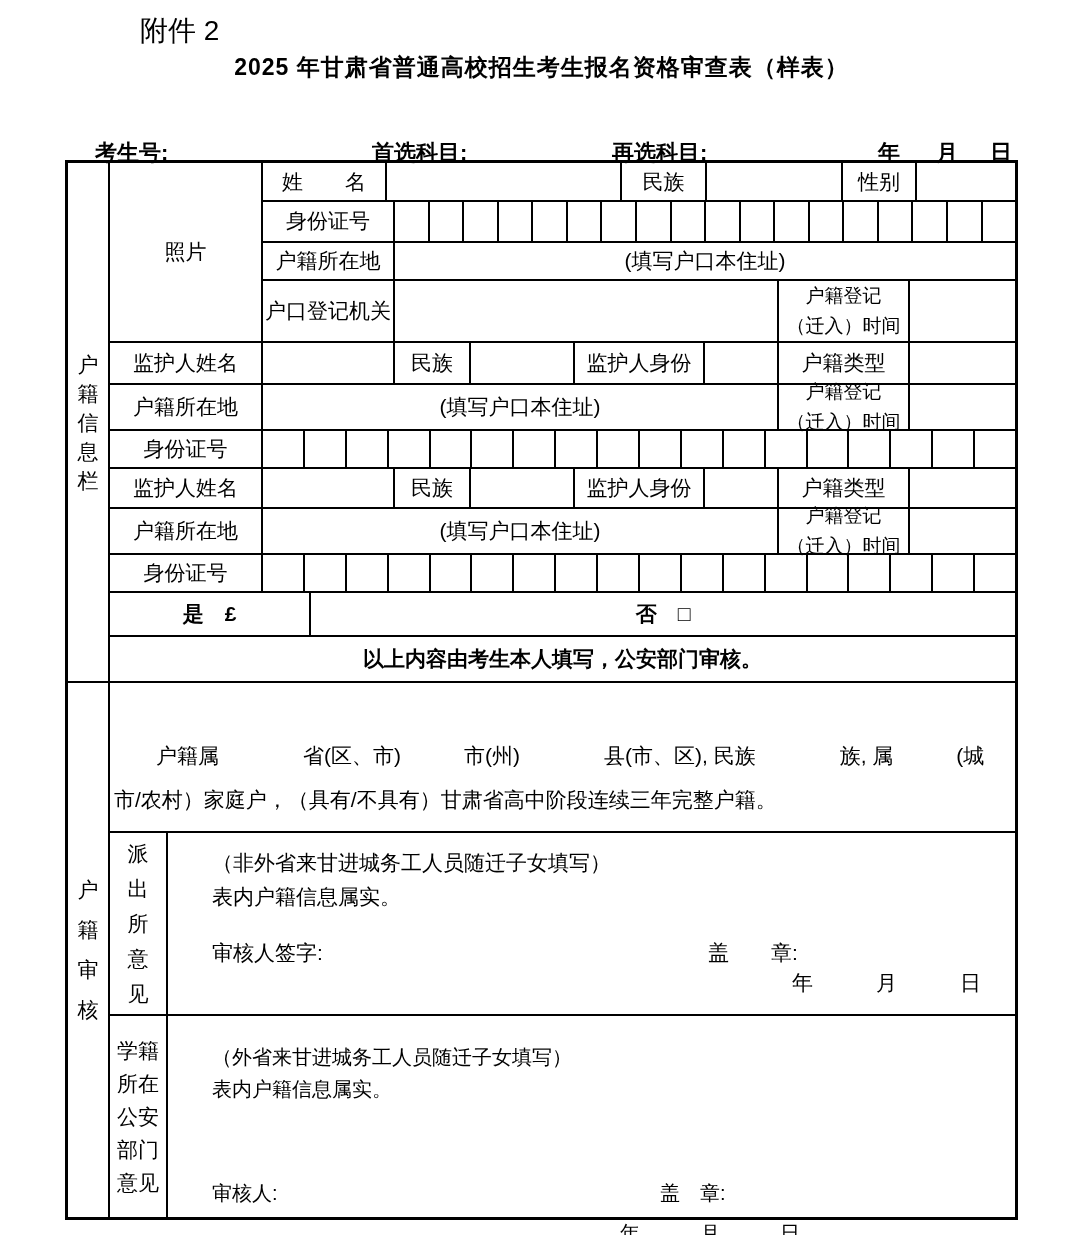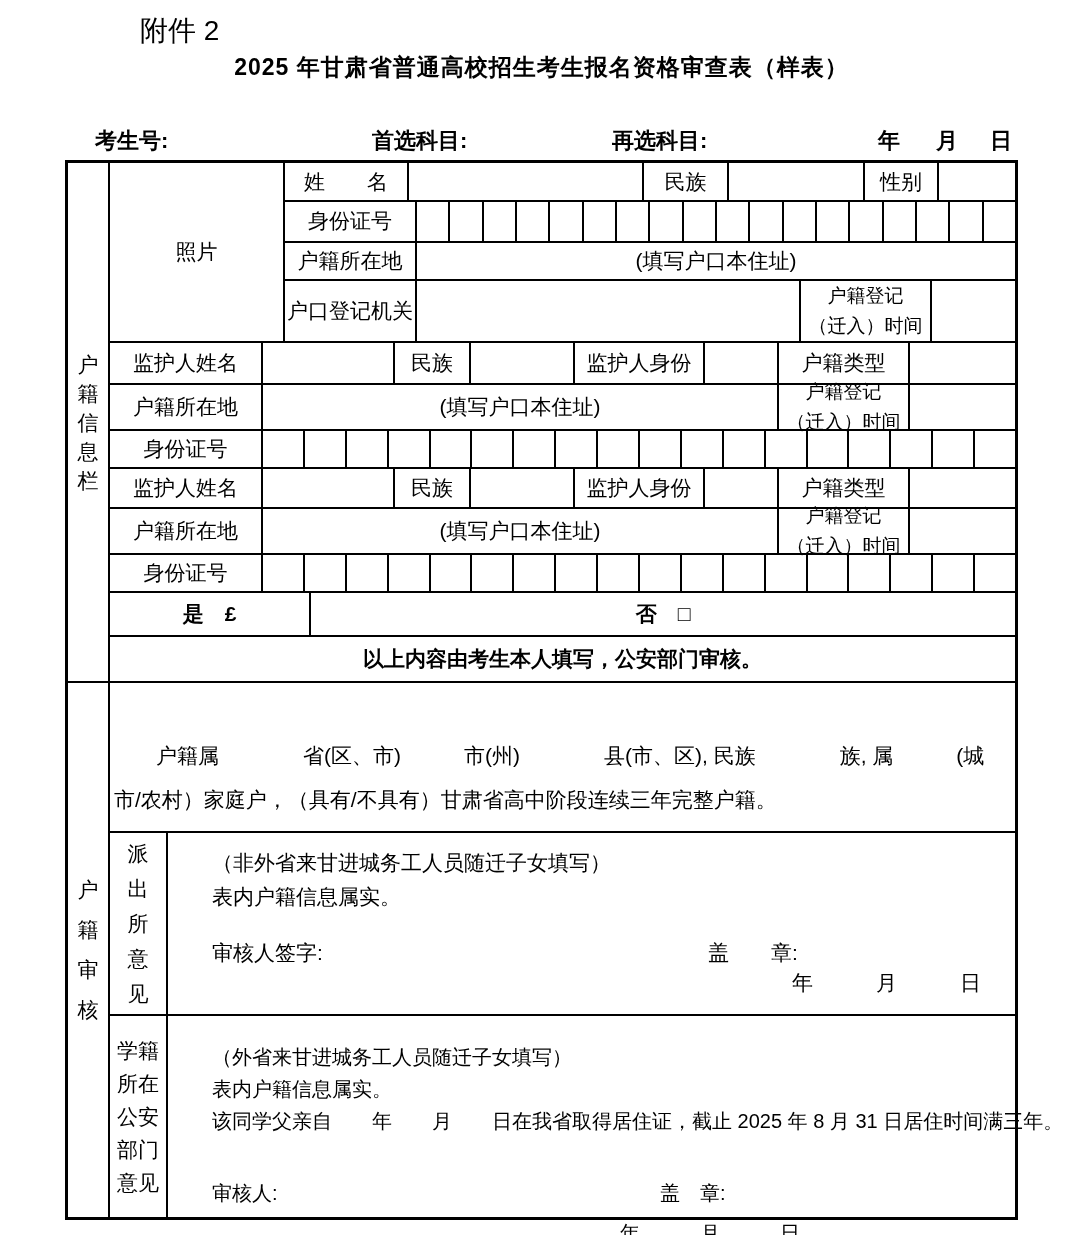--- a/index.html
+++ b/index.html
@@ -10,21 +10,21 @@
     color: #000; overflow: hidden;
   }
   .abs { position: absolute; }
 
   
   .attachment { left: 140px; top: 12px; font-size: 28px; }
   .doc-title { left: 65px; top: 52px; width: 953px; text-align: center;
                font-size: 23px; font-weight: bold; letter-spacing: 1px; }
   .head-strip { left: 65px; top: 126px; width: 953px; height: 30px;
                 font-size: 22px; font-weight: bold; }
-  .head-strip span { position: absolute; top: 0; white-space: nowrap; }
+  .head-strip span { position: absolute; top: 12px; white-space: nowrap; }
 
   
   #tbl { position: absolute; left: 65px; top: 160px; width: 953px; height: 1060px;
          border: 3px solid #000; display: flex; flex-direction: column;
          font-size: 21px; }
   .blk { display: flex; min-height: 0; }
   .blk-top { height: 520px; border-bottom: 2px solid #000; }
   .blk-bottom { flex: 1; }
 
   .vcol { width: 42px; border-right: 2px solid #000;
@@ -78,21 +78,21 @@
     <div class="vcol">
       <div class="vtext lh29">户
 籍
 信
 息
 栏</div>
     </div>
     <div class="stack">
 
       <div class="r" style="height:180px">
-        <div class="c" style="width:175px">照片</div>
+        <div class="c" style="width:153px">照片</div>
         <div class="stack">
           <div class="r" style="height:45px">
             <div class="c" style="width:124px">姓　　名</div>
             <div class="c" style="width:235px"></div>
             <div class="c" style="width:85px">民族</div>
             <div class="c" style="width:136px"></div>
             <div class="c" style="width:74px">性别</div>
             <div class="c end" style="flex:1"></div>
           </div>
           <div class="r" style="height:47px">
@@ -266,21 +266,20 @@
         <div class="labelcol">
           <div class="vtext lh33">学籍
 所在
 公安
 部门
 意见</div>
         </div>
         <div class="content school-font">
           <div class="ln" style="left:44px; top:28px">（外省来甘进城务工人员随迁子女填写）</div>
           <div class="ln" style="left:44px; top:60px">表内户籍信息属实。</div>
-          <div class="ln" style="left:44px; top:92px">该同学父亲自　　年　　月　　日在我省取得居住证，截止 2025 年 8 月 31 日居住时间满三年。</div>
           <div class="ln" style="left:44px; top:164px">审核人:</div>
           <div class="ln" style="left:492px; top:164px">盖　章:</div>
           <div class="ln" style="left:452px; top:204px">年　　　月　　　日</div>
         </div>
       </div>
     </div>
   </div>
 </div>
 
 </body></html>

